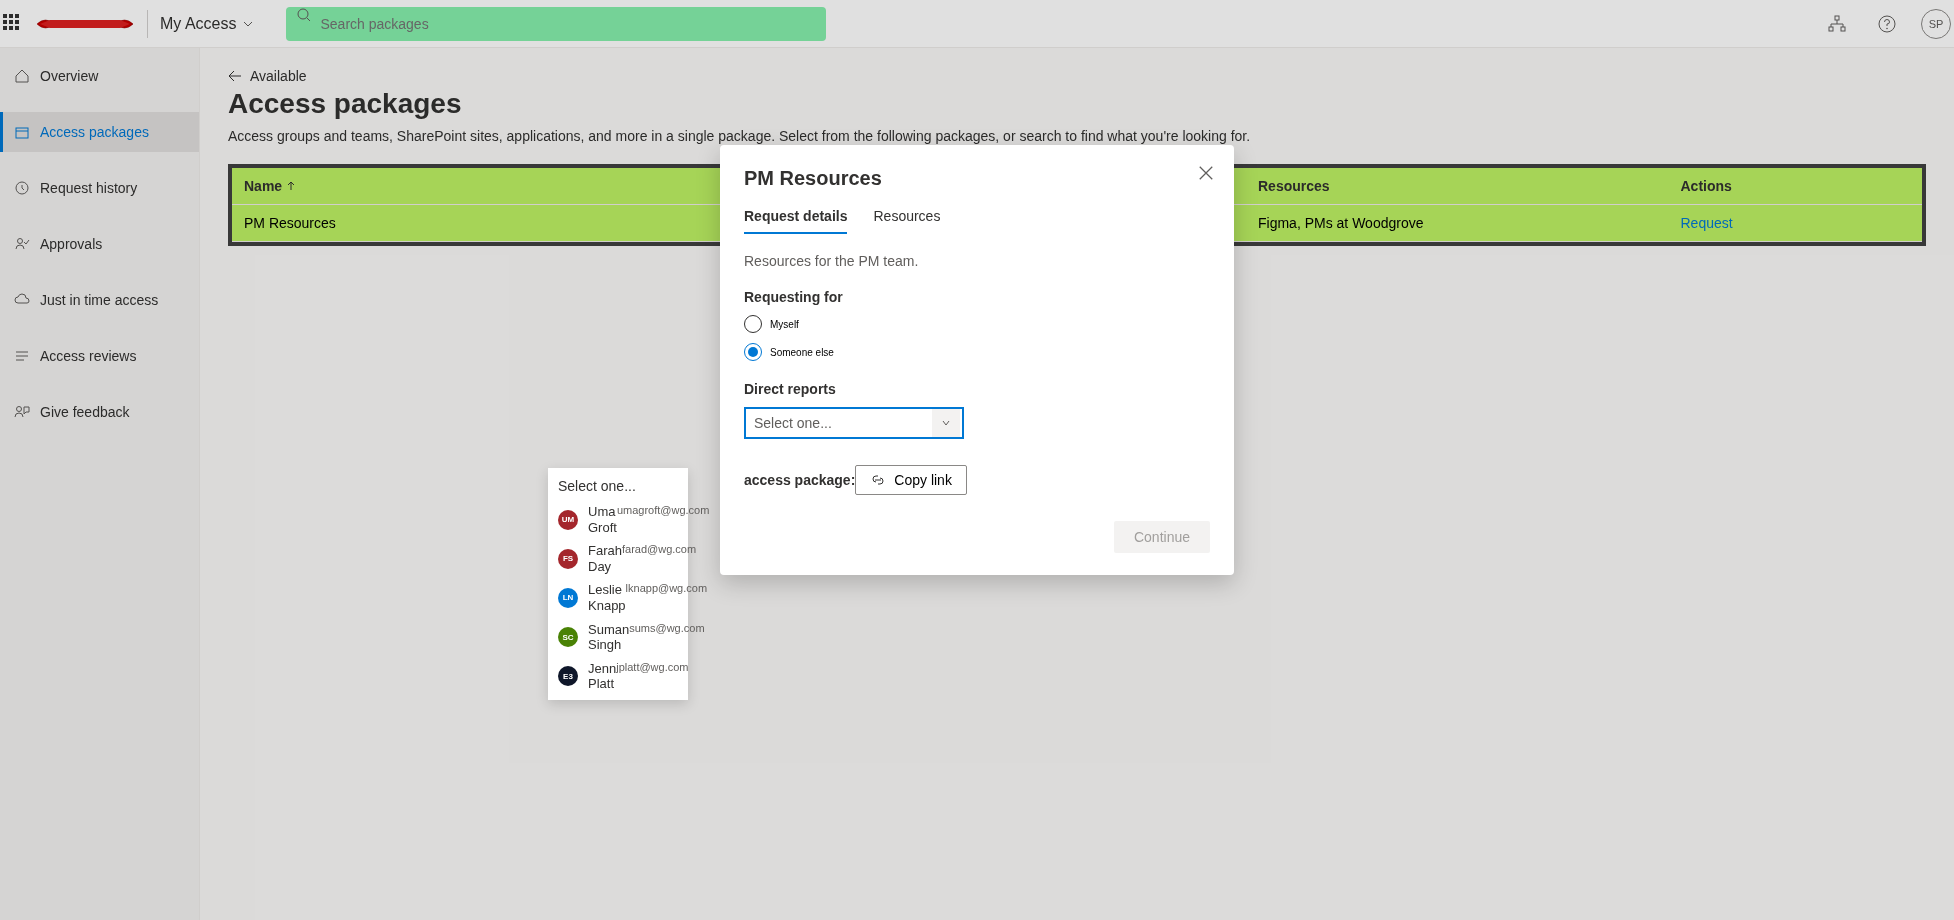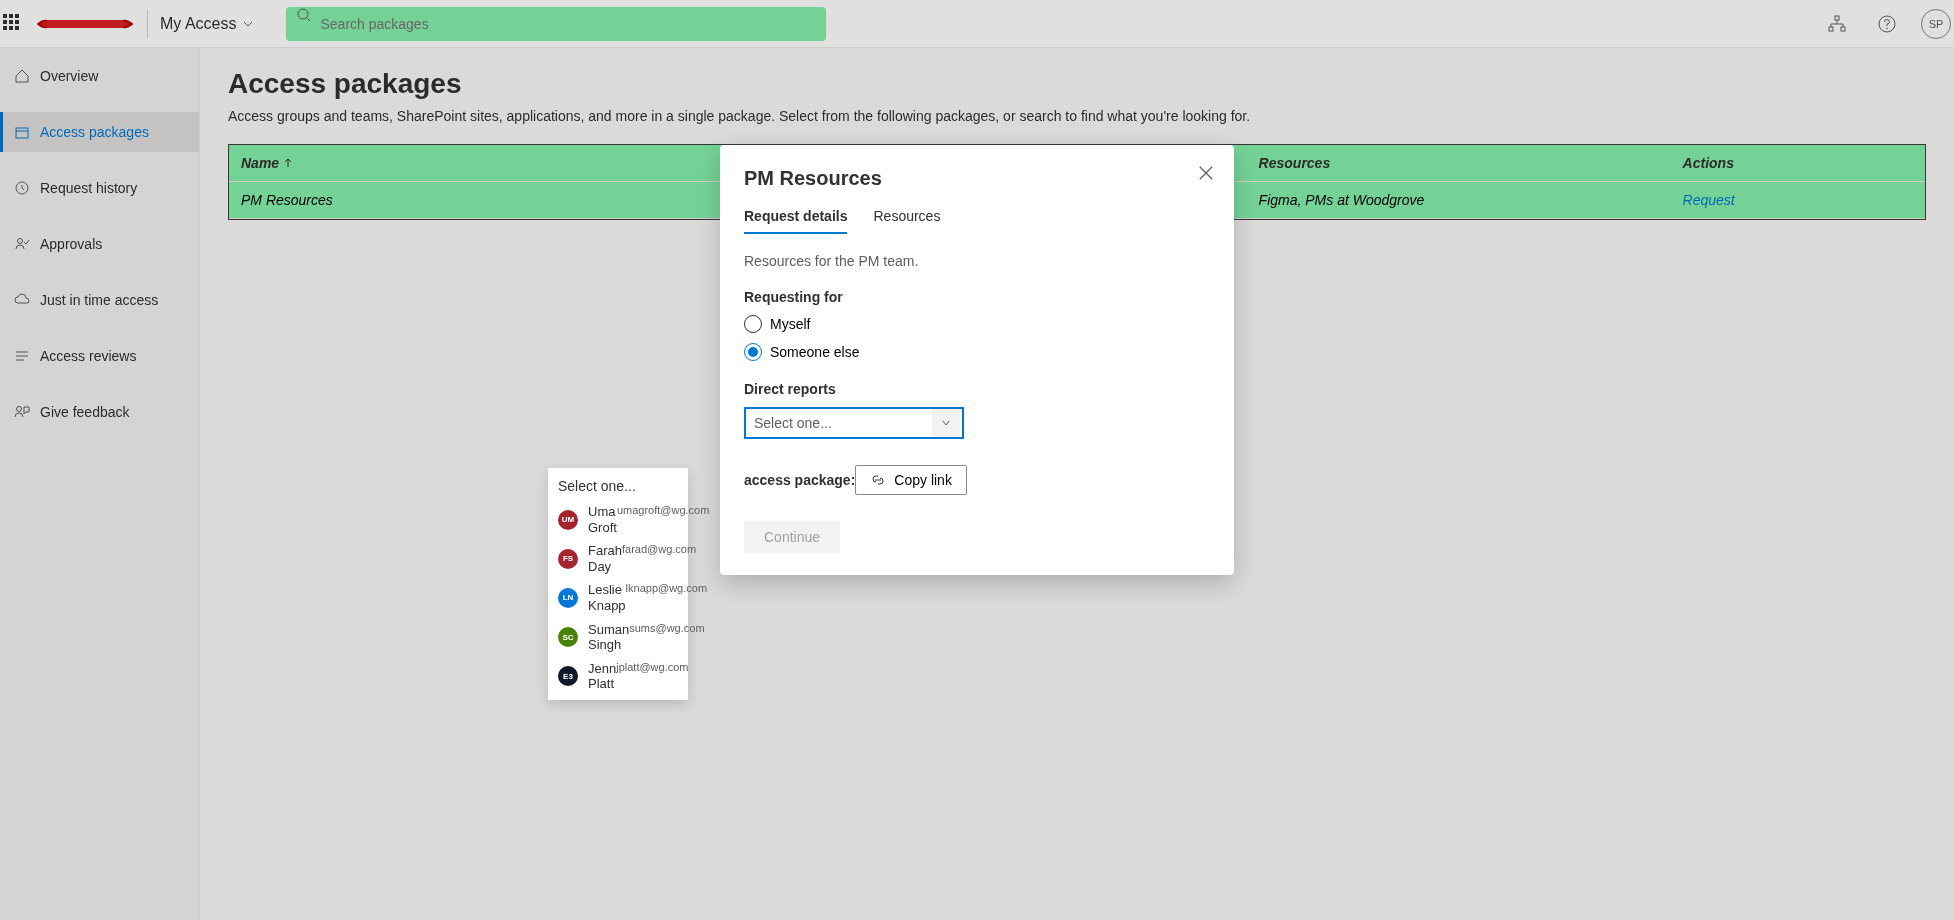--- a/index.html
+++ b/index.html
@@ -21,48 +21,48 @@
 .avatar-circle { width:30px; height:30px; border-radius:50%; border:1px solid #8a8886; display:flex; align-items:center; justify-content:center; font-size:11px; color:#605e5c; }
 .body-wrap { display:flex; height: calc(100% - 48px); }
 .sidebar { width:200px; background:#f3f2f1; border-right:1px solid #edebe9; padding-top:8px; }
 .side-item { display:flex; align-items:center; gap:10px; padding:12px 14px; font-size:14px; color:#323130; cursor:pointer; margin-bottom:16px; }
 .side-item.active { background:#e1dfdd; border-left:3px solid #0078d4; padding-left:11px; color:#0078d4; }
 .side-icon { width:16px; height:16px; flex-shrink:0; }
 .main { flex:1; padding:20px 28px; overflow:auto; }
 .back-row { display:flex; align-items:center; gap:8px; font-size:14px; color:#323130; margin-bottom:4px; cursor:pointer; }
 .page-title { font-size:28px; font-weight:600; color:#323130; margin-bottom:8px; }
 .page-desc { font-size:14px; color:#323130; margin-bottom:20px; }
-.table { border:1px solid #404040; background:#86efac;font-style:italic; }
+.table { border:4px solid #404040; background:#bef264; }
 .thead { display:flex; border-bottom:1px solid #edebe9; }
 .th, .td { padding:10px 12px; font-size:14px; }
 .th { font-weight:600; color:#323130; display:flex; align-items:center; gap:4px; }
 .col-name { flex: 0 0 60%; }
 .col-res { flex: 0 0 25%; }
 .col-act { flex: 0 0 15%; text-align:left; }
 .trow { display:flex; border-bottom:1px solid #edebe9; }
 .link { color:#0078d4; cursor:pointer; }
 .overlay { position:absolute; inset:0; background:rgba(0,0,0,0.12); }
 .modal { position:absolute; top:145px; left:50%; transform:translateX(-50%); width:514px; background:#fff; border-radius:4px; box-shadow:0 8px 24px rgba(0,0,0,0.2); padding:22px 24px; }
 .modal-title { font-size:20px; font-weight:600; color:#323130; }
 .close-x { position:absolute; top:18px; right:18px; cursor:pointer; color:#605e5c; width:20px; height:20px; }
 .tabs { display:flex; gap:26px; margin-top:18px; border-bottom:1px solid transparent; }
 .tab { font-size:14px; padding-bottom:8px; cursor:pointer; color:#323130; }
 .tab.active { border-bottom:2px solid #0078d4; font-weight:700; }
 .modal-desc { font-size:14px; color:#605e5c; margin-top:18px; }
 .field-label { font-size:14px; font-weight:600; color:#323130; margin-top:20px; margin-bottom:10px; }
-.radio-row { display:flex; align-items:center; gap:8px; margin-bottom:10px; font-size:14px; cursor:pointer; }
+.radio-row { display:flex; align-items:center; gap:8px; margin-bottom:10px; font-size:10px; cursor:pointer; }
 .radio { width:18px; height:18px; border-radius:50%; border:1px solid #323130; display:flex; align-items:center; justify-content:center; }
 .radio.selected { border-color:#0078d4; }
 .radio.selected::after { content:''; width:10px; height:10px; background:#0078d4; border-radius:50%; }
 .combo { position:relative; width:220px; margin-top:4px; }
 .combo-box { border:2px solid #0078d4; height:32px; display:flex; align-items:center; padding:0 8px; font-size:14px; color:#605e5c; cursor:pointer; justify-content:space-between; }
 .combo-caret { width:28px; height:28px; background:#f3f2f1; margin-right:-6px; display:flex; align-items:center; justify-content:center; }
 .share-row { display:flex; align-items:center; justify-content:flex-start; margin-top:26px; }
 .copy-btn { border:1px solid #8a8886; background:#fff; padding:6px 14px; font-size:14px; display:flex; align-items:center; gap:8px; cursor:pointer; border-radius:2px; }
-.actions-row { display:flex; margin-top:26px; }
+.actions-row { display:flex; justify-content:flex-end; margin-top:26px; }
 .continue-btn { background:#f3f2f1; color:#a19f9d; border:none; padding:8px 20px; font-size:14px; cursor:not-allowed; border-radius:2px; }
 .dropdown { position:absolute; top:468px; left:548px; width:140px; background:#fff; box-shadow:0 4px 12px rgba(0,0,0,0.15); padding:4px 0; }
 .dd-placeholder { padding:6px 10px; font-size:14px; color:#323130; cursor:pointer; }
 .dd-item { display:flex; align-items:center; gap:10px; padding:4px 10px; cursor:pointer; }
 .dd-avatar { width:20px; height:20px; border-radius:50%; display:flex; align-items:center; justify-content:center; color:#fff; font-size:8px; font-weight:600; flex-shrink:0; }
 .dd-text { display:flex; line-height:1.2; }
 .dd-name { font-size:13px; color:#323130; }
 .dd-email { font-size:11px; color:#605e5c; }
 .share-label-vis { font-size:14px; font-weight:600; color:#323130; }
 </style>
@@ -173,20 +173,26 @@
       <svg class="side-icon" viewBox="0 0 16 16">
           <circle cx="5" cy="5" r="2.5" stroke="#605e5c" fill="none"></circle>
           <path d="M1 13 Q1 9 5 9 Q9 9 9 13" stroke="#605e5c" fill="none"></path>
           <path d="M10 3 L15 3 L15 8 L12 8 L10 10 Z" stroke="#605e5c" fill="none"></path>
         </svg>
       <span>Give feedback</span>
     </div>
   </div>
 
   <div class="main">
+    <div class="back-row">
+      <svg width="14" height="14" viewBox="0 0 14 14">
+          <path d="M6 2 L1 7 L6 12 M1 7 L13 7" stroke="#323130" fill="none" stroke-width="1"></path>
+        </svg>
+      <span>Available</span>
+    </div>
     <h1 class="page-title">Access packages</h1>
     <p class="page-desc">Access groups and teams, SharePoint sites, applications, and more in a single package. Select from the following packages, or search to find what you're looking for.</p>
     <div class="table">
       <div class="thead">
         <div class="th col-name">
           <span>Name</span>
           <svg width="10" height="10" viewBox="0 0 10 10">
               <path d="M5 1 L5 9 M2 4 L5 1 L8 4" stroke="#323130" fill="none"></path>
             </svg>
         </div>

